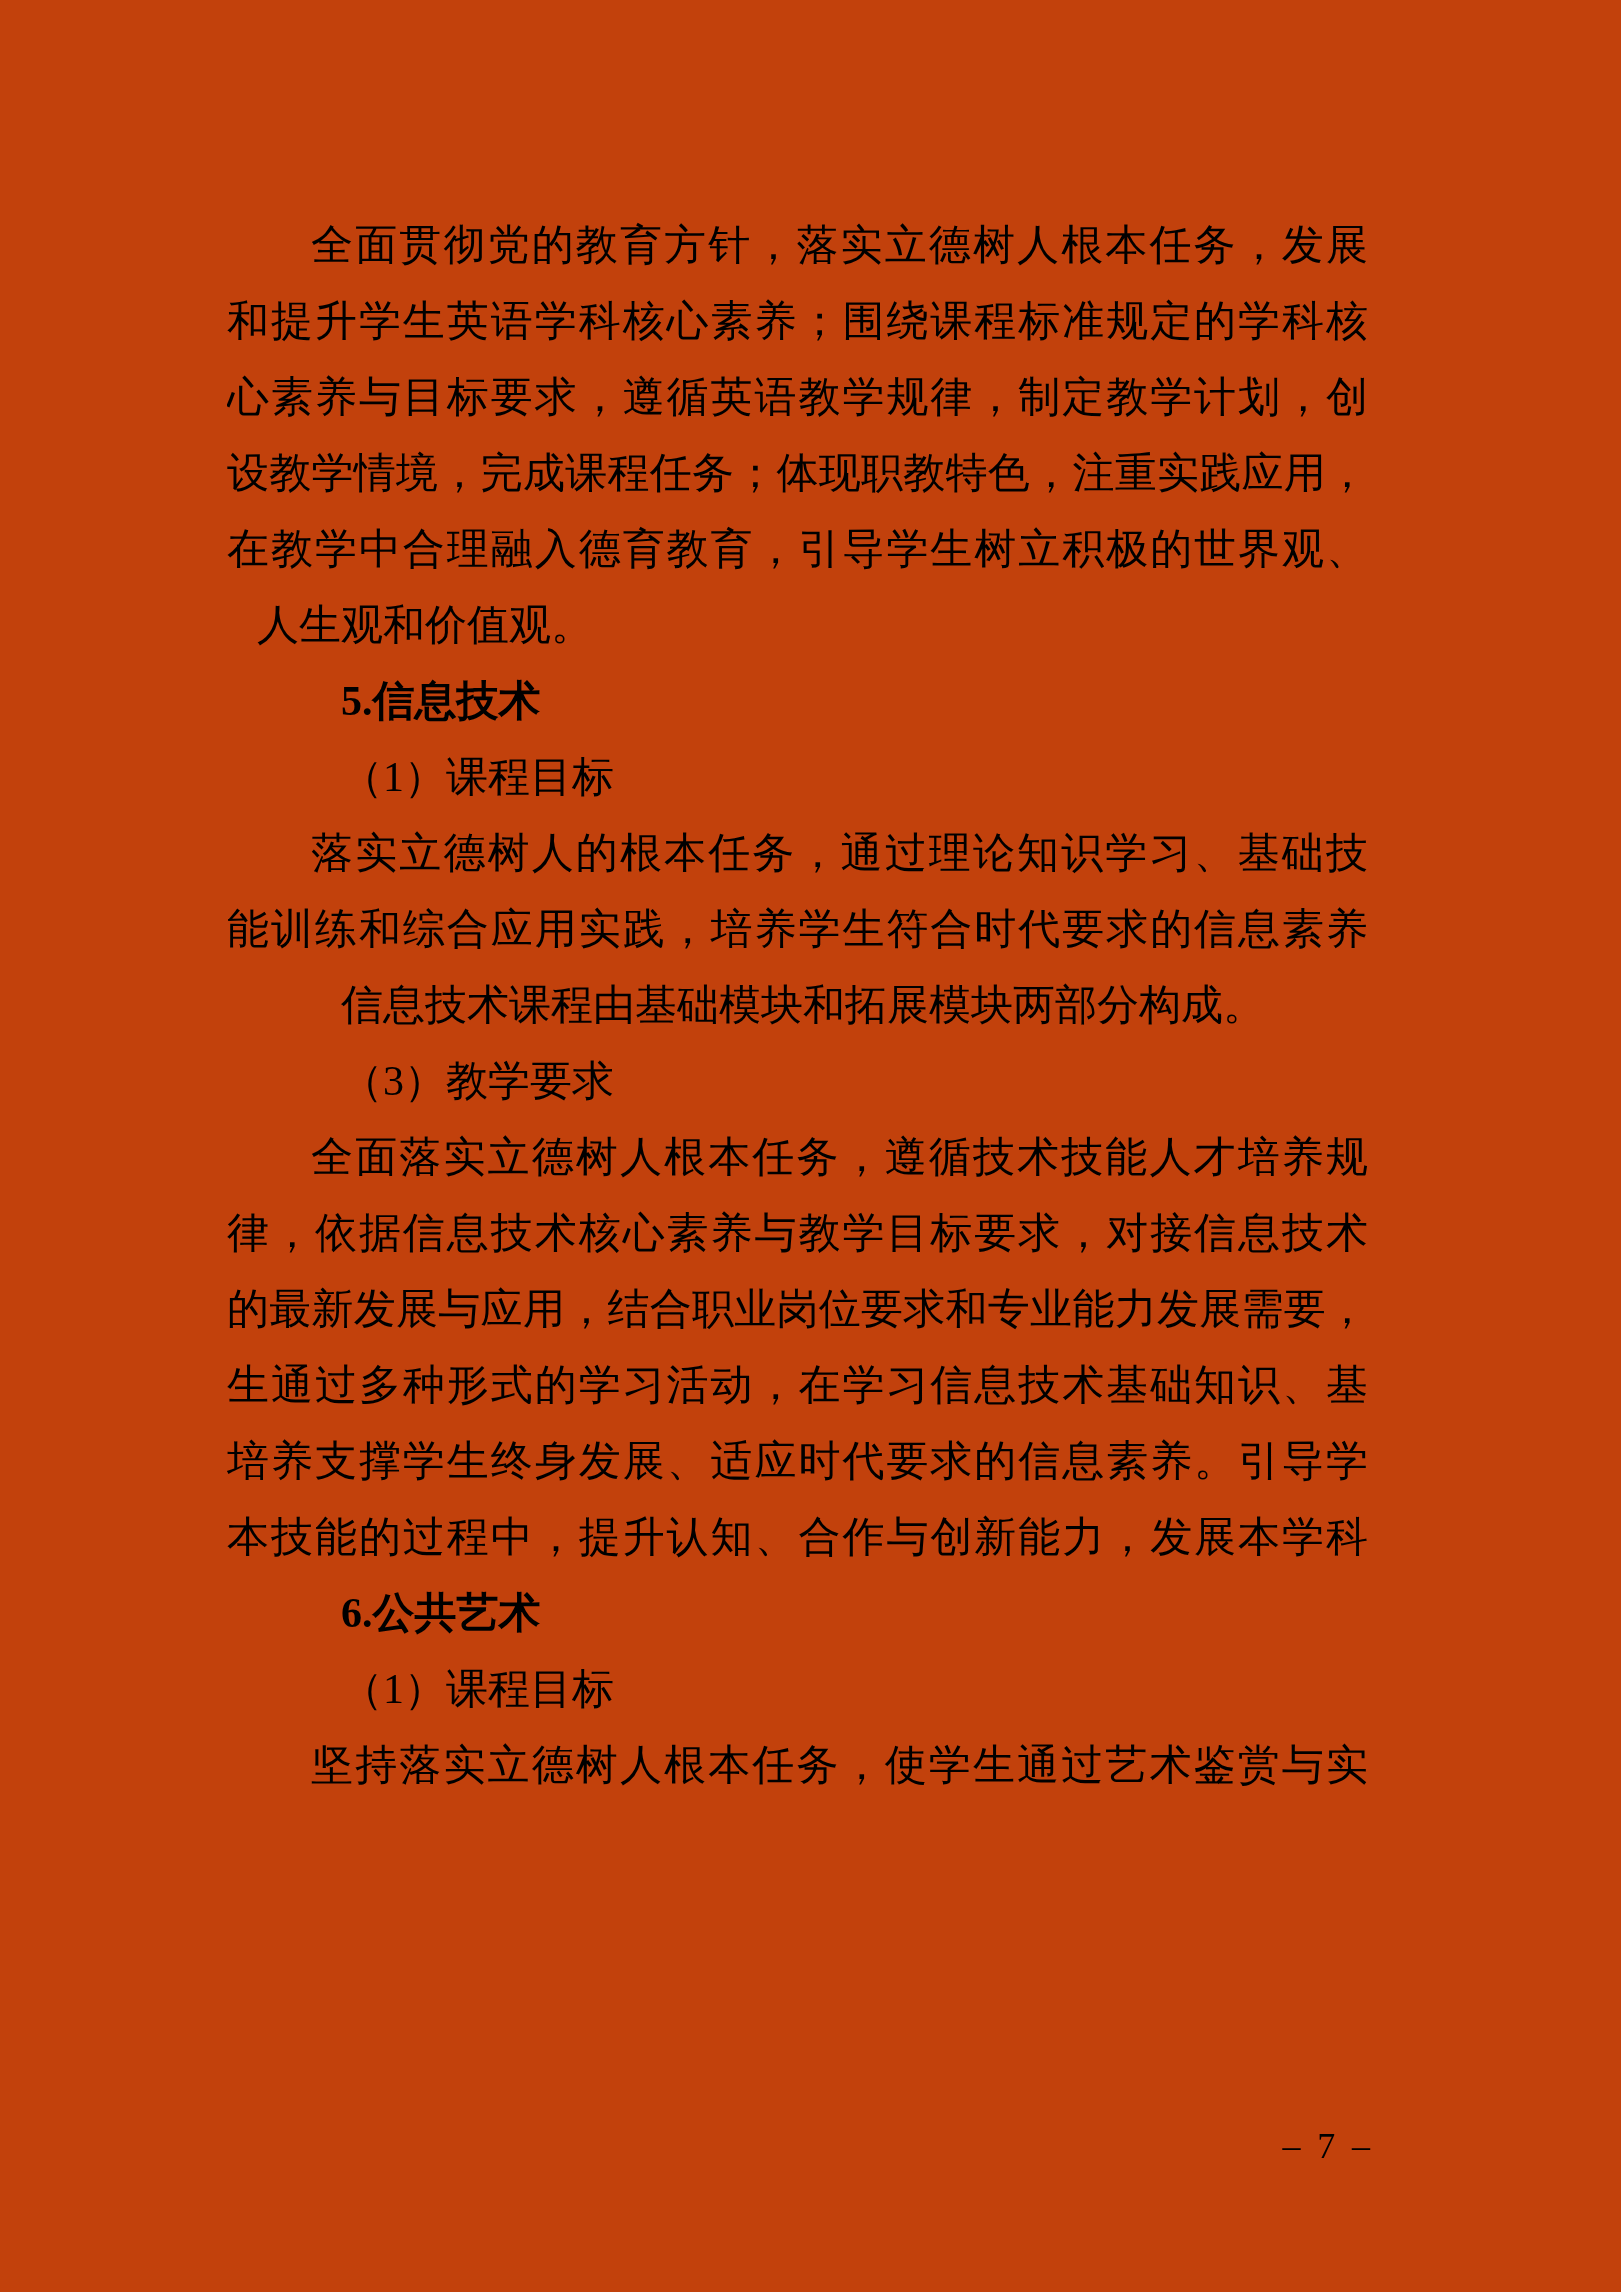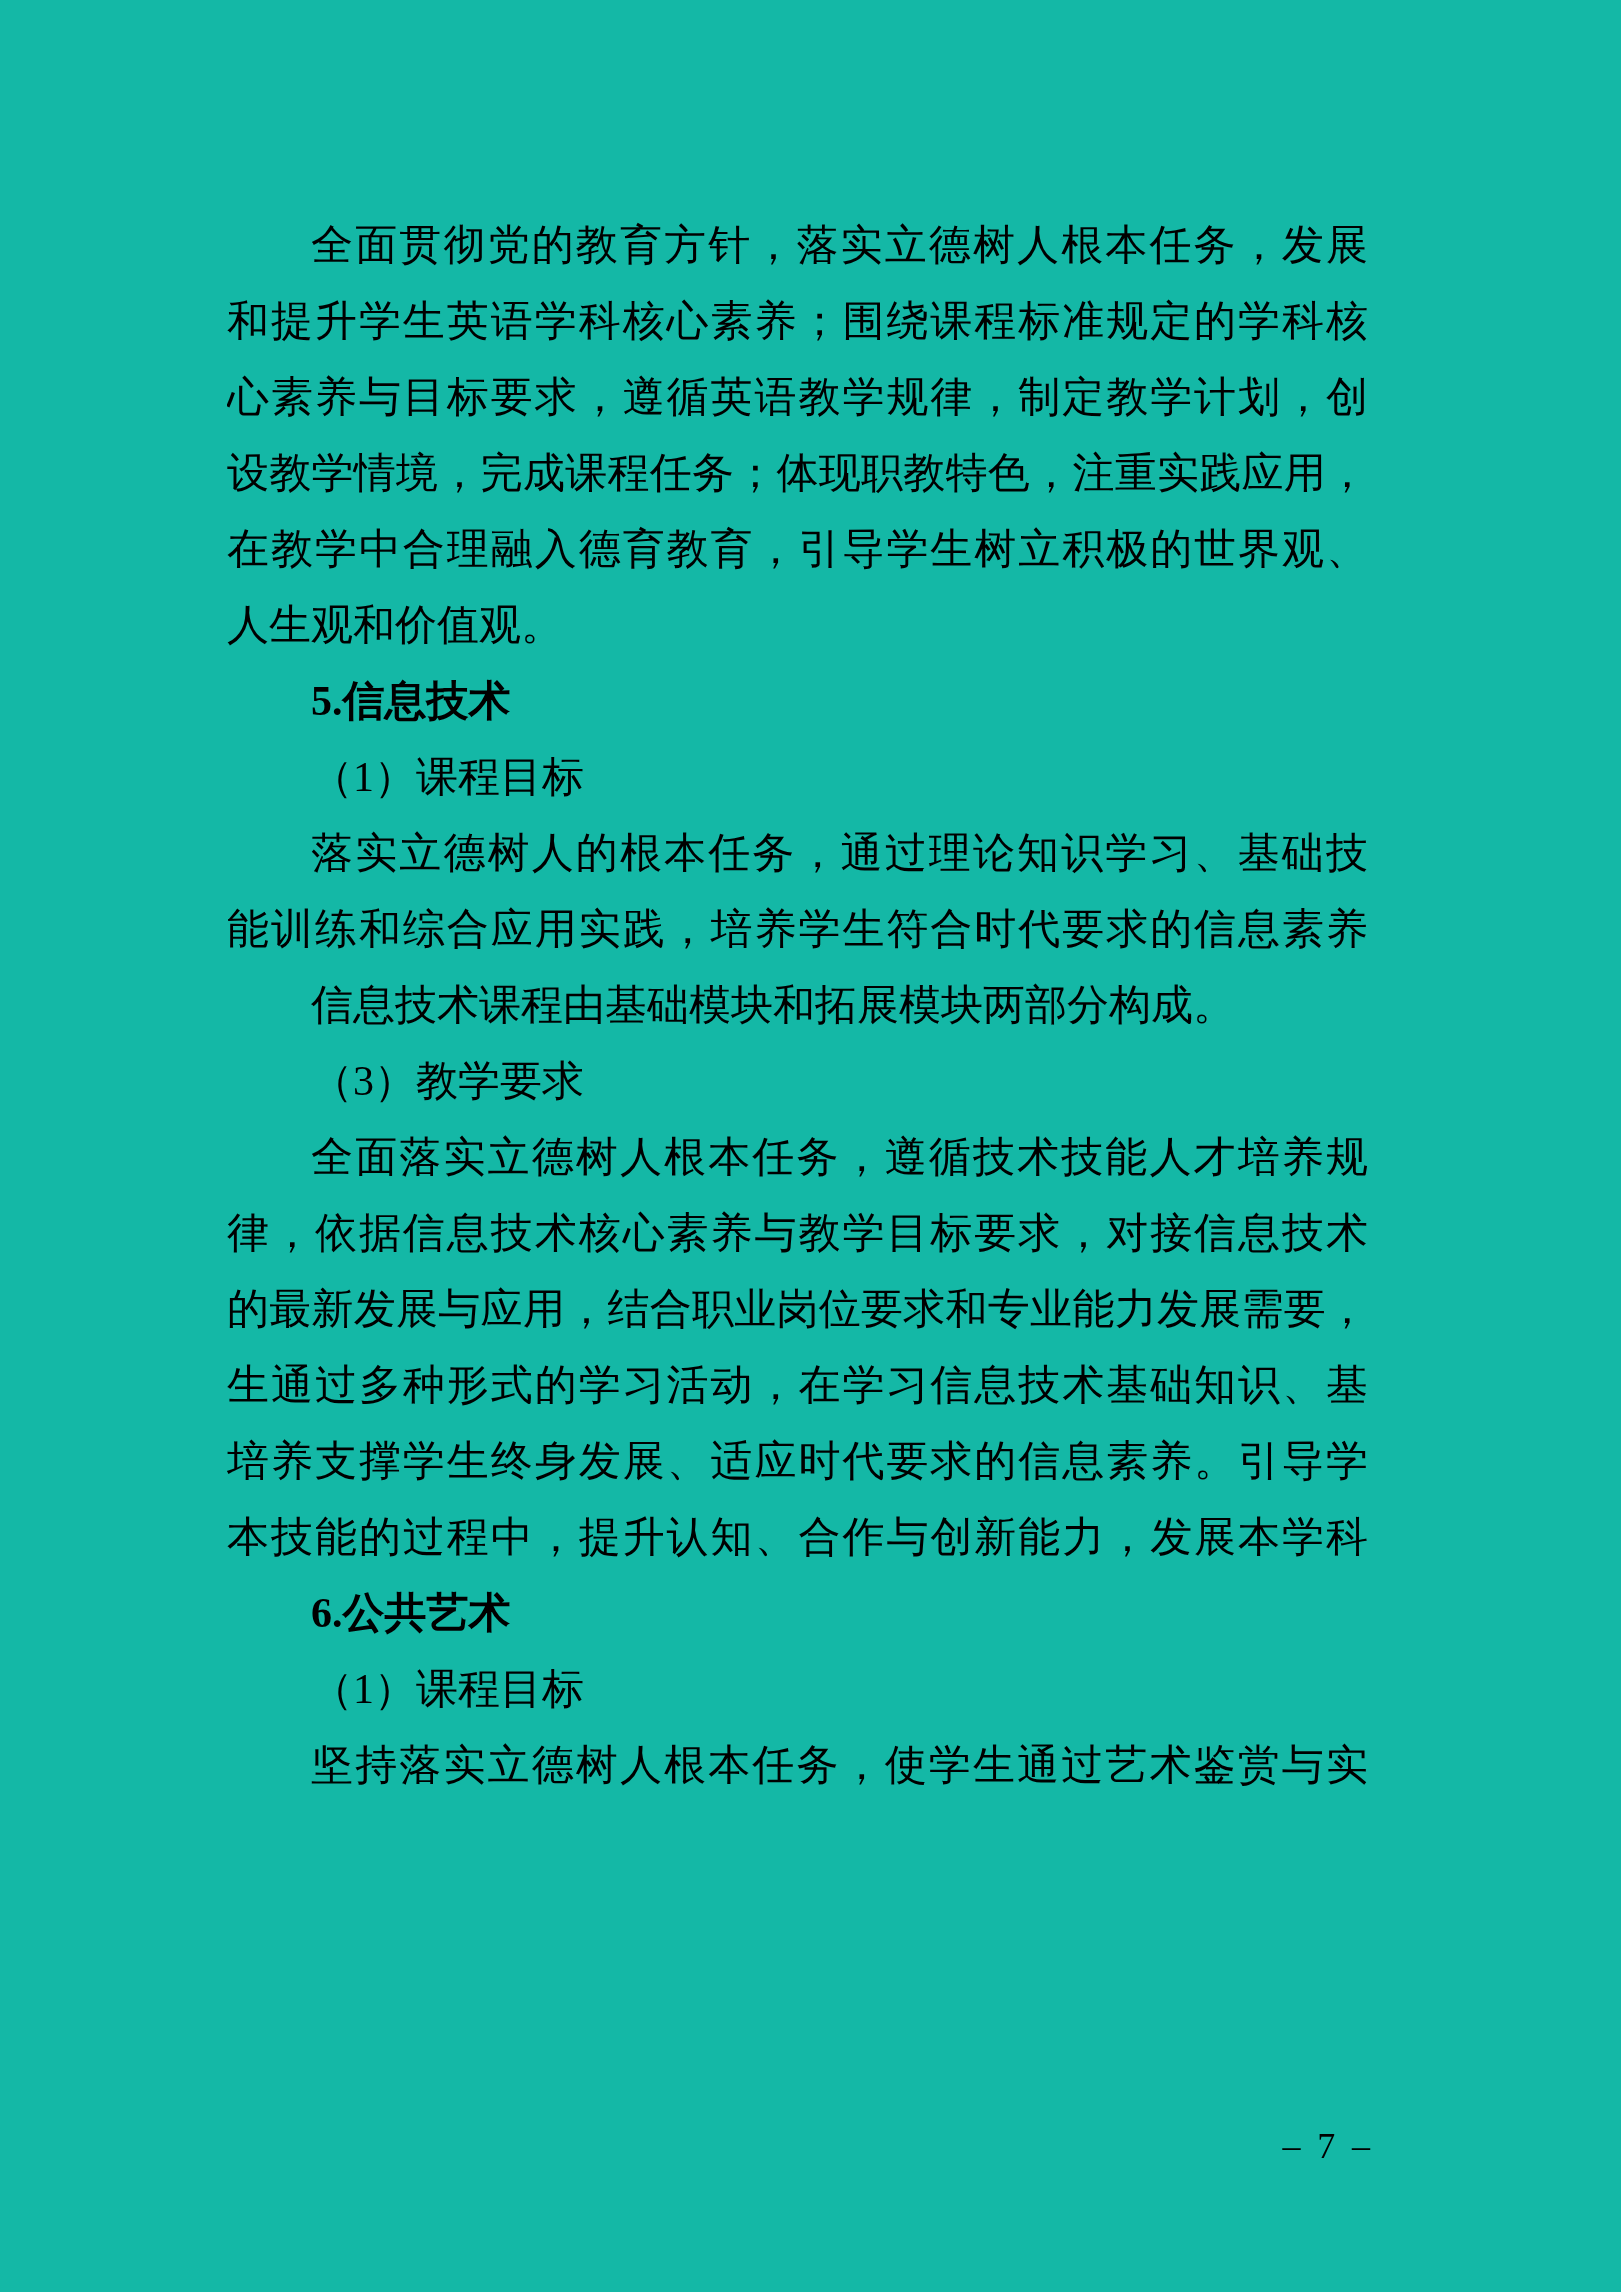--- a/index.html
+++ b/index.html
@@ -5,21 +5,21 @@
   html, body {
     margin: 0;
     padding: 0;
     background: #888;
   }
   .page {
     position: relative;
     width: 1621px;
     height: 2293px;
     margin: 0 auto;
-    background: #14b8a6;
+    background: #c2410c;
     color: #000000;
     font-family: "Liberation Serif", "DejaVu Serif", serif;
     overflow: hidden;
   }
   .text-block {
     position: absolute;
     left: 227px;
     top: 207px;
     width: 1141px;
     font-size: 42px;
@@ -38,20 +38,21 @@
     overflow: hidden;
     text-align: justify;
     text-align-last: justify;
     white-space: normal;
   }
   .line.first {
     text-indent: 84px; 
   }
   .line.last {
     text-align-last: left;
+    margin-left: 30px;
   }
   .page-number {
     position: absolute;
     top: 2125px;
     right: 247px;
     font-size: 36px;
     line-height: 43px;
     letter-spacing: 3.9px;
     color: #000;
     text-align: right;

